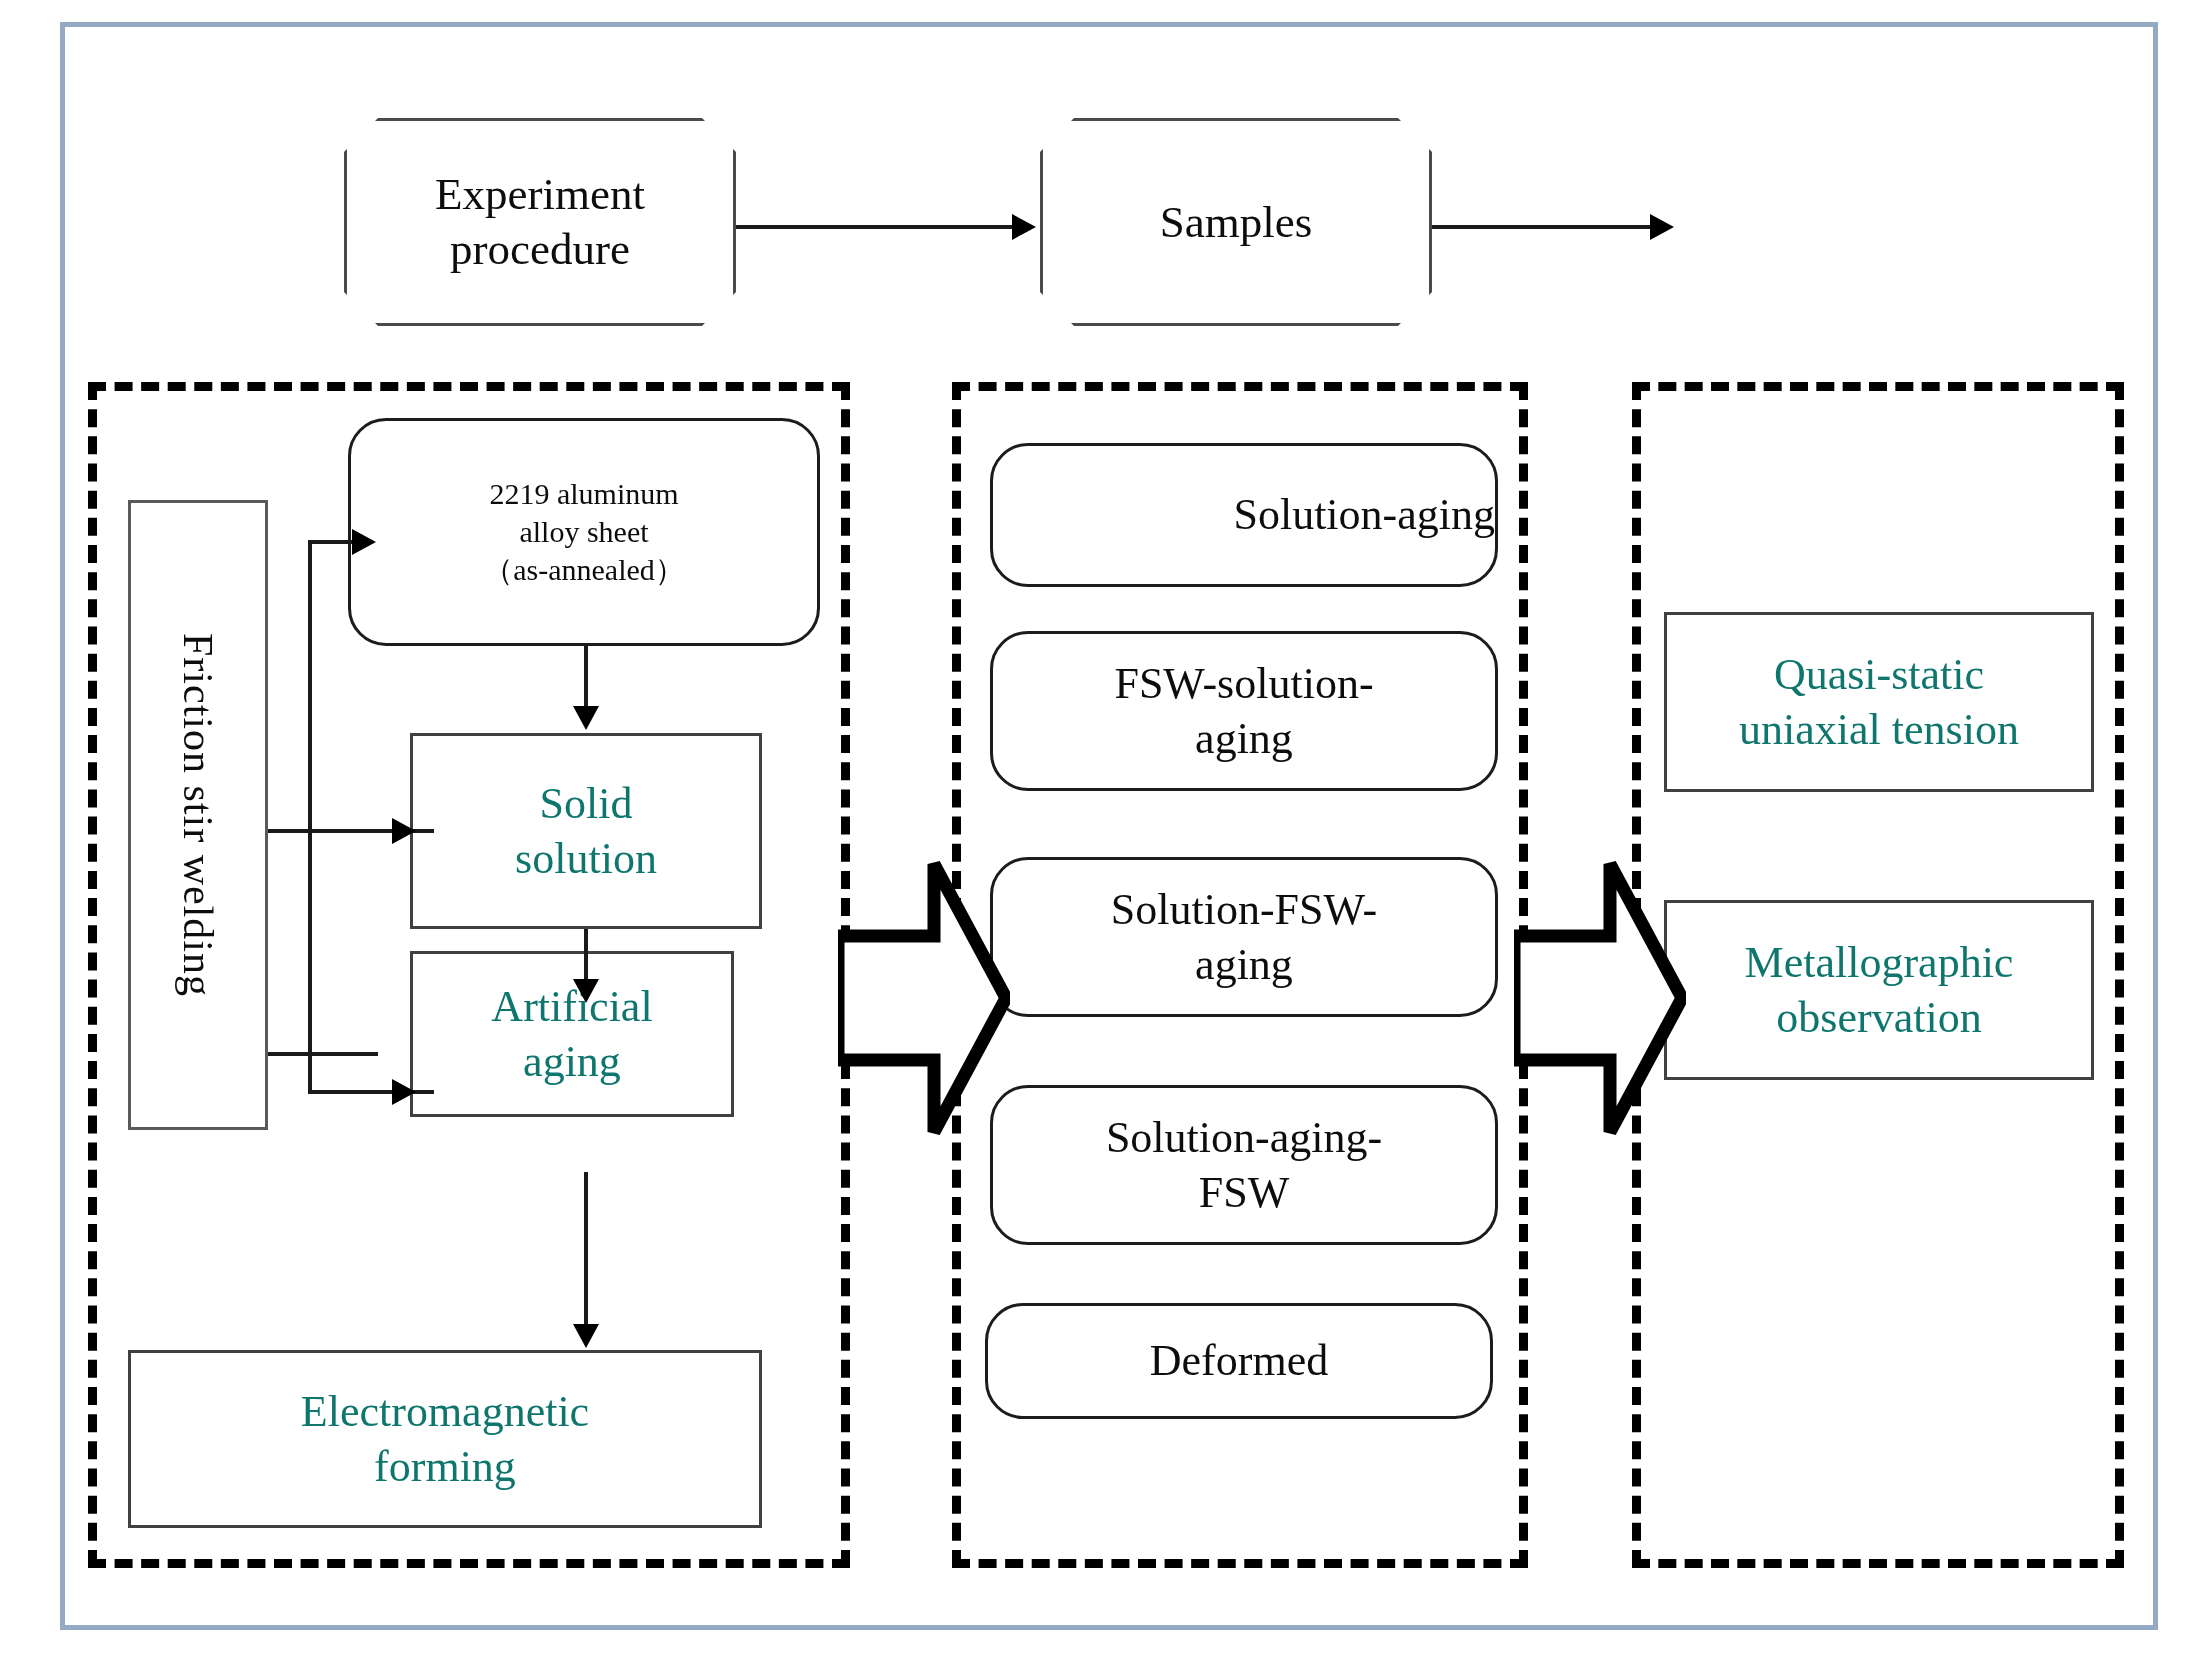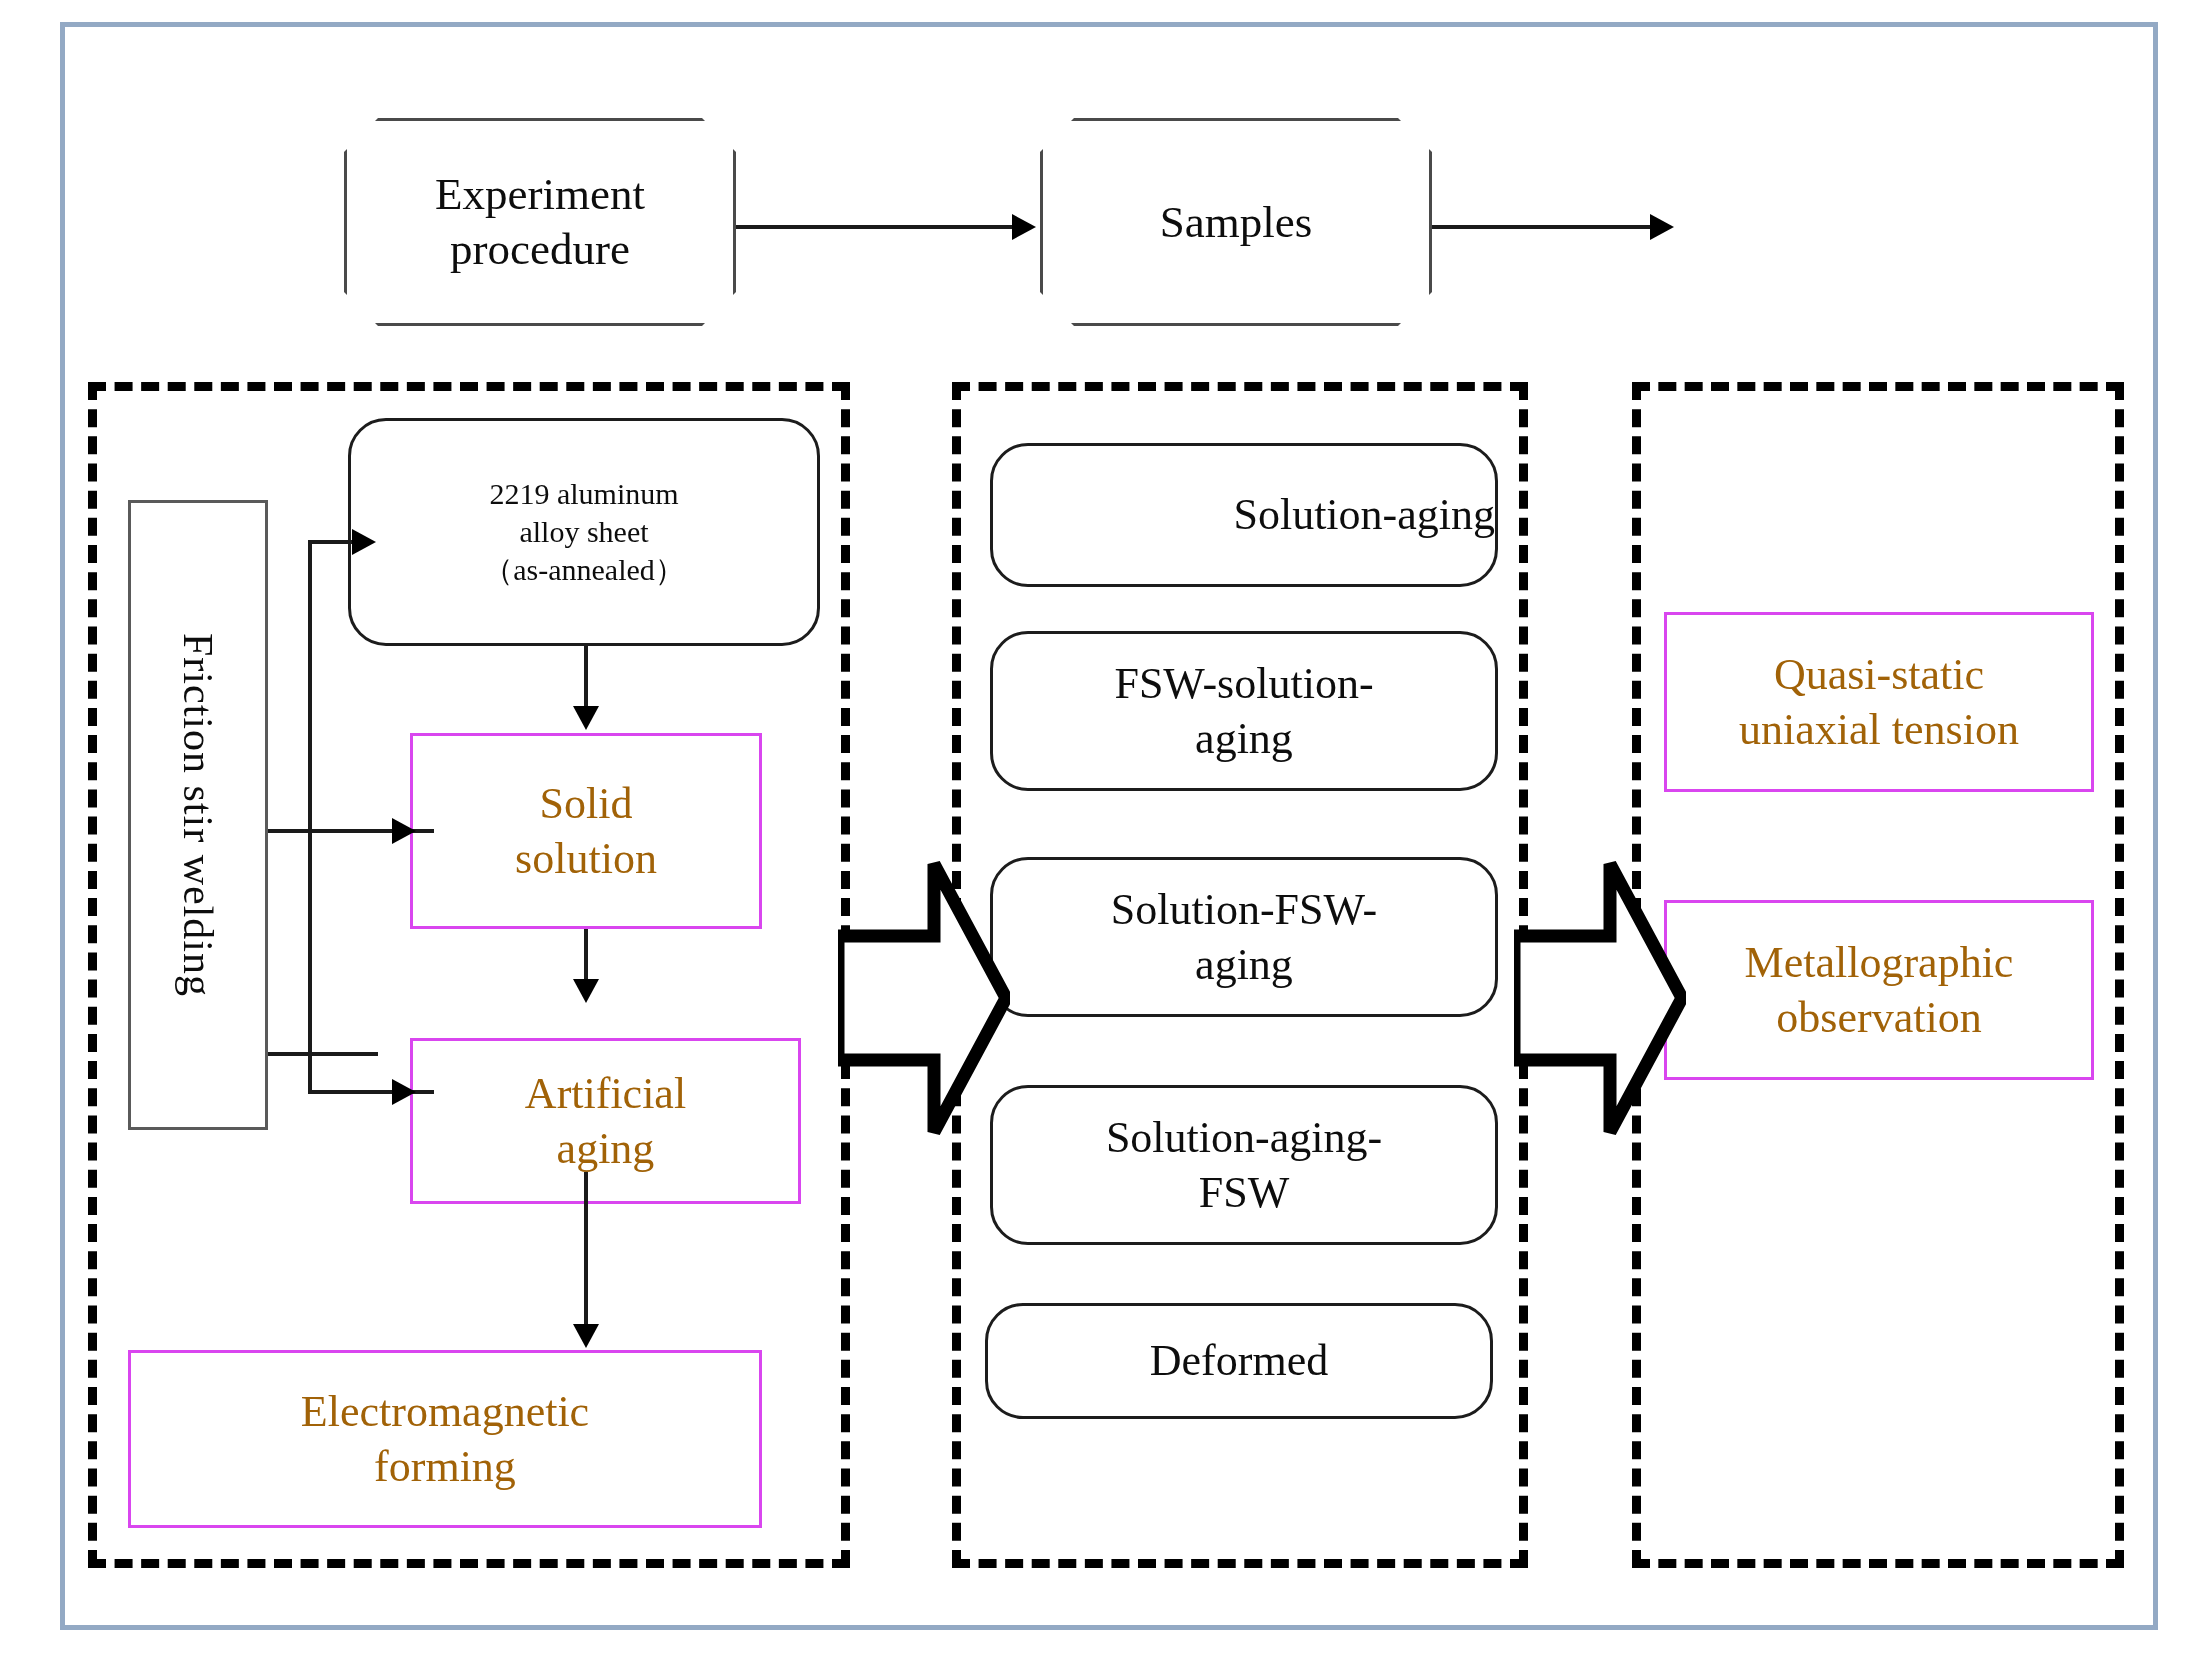--- a/index.html
+++ b/index.html
@@ -49,27 +49,27 @@
     position:absolute;
     border:9px dashed #000000;
     box-sizing:border-box;
     background:transparent;
   }
 
   
   .rect-box {
     position:absolute;
     background:#ffffff;
-    border:3px solid #d946ef;
+    border:3px solid #404040;
     box-sizing:border-box;
     display:flex; align-items:center; justify-content:center;
     text-align:center;
     font-size:44px;
     line-height:1.26;
-    color:#a16207;
+    color:#0f766e;
   }
 
   
   .round-box {
     position:absolute;
     background:#ffffff;
     border:3px solid #1c1c1c;
     border-radius:38px;
     box-sizing:border-box;
     display:flex; align-items:center; justify-content:center;
@@ -157,21 +157,21 @@
   </div>
 
   <div class="round-box" style="left:348px; top:418px; width:472px; height:228px; font-size:30px;">
     <span>2219 aluminum<br>alloy sheet<br>（as-annealed）</span>
   </div>
 
   <div class="rect-box" style="left:410px; top:733px; width:352px; height:196px;">
     <span>Solid<br>solution</span>
   </div>
 
-  <div class="rect-box" style="left:410px; top:1038px; width:391px; height:166px;">
+  <div class="rect-box" style="left:410px; top:951px; width:324px; height:166px;">
     <span>Artificial<br>aging</span>
   </div>
 
   <div class="rect-box" style="left:128px; top:1350px; width:634px; height:178px;">
     <span>Electromagnetic<br>forming</span>
   </div>
 
   <div class="hline" style="left:268px; top:1052px; width:110px;"></div>
 
   <div class="vline" style="left:308px; top:542px; height:512px;"></div>

